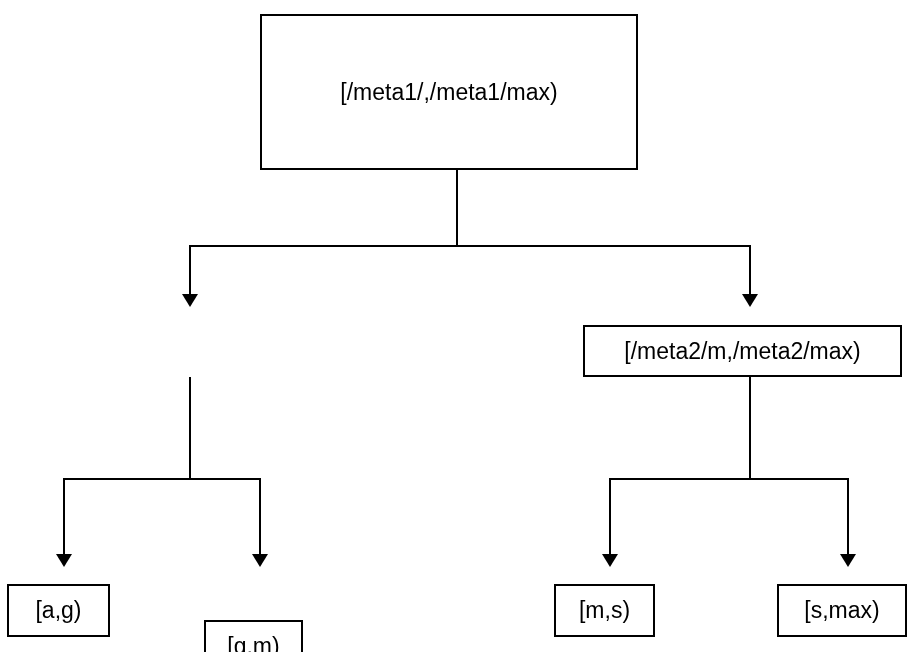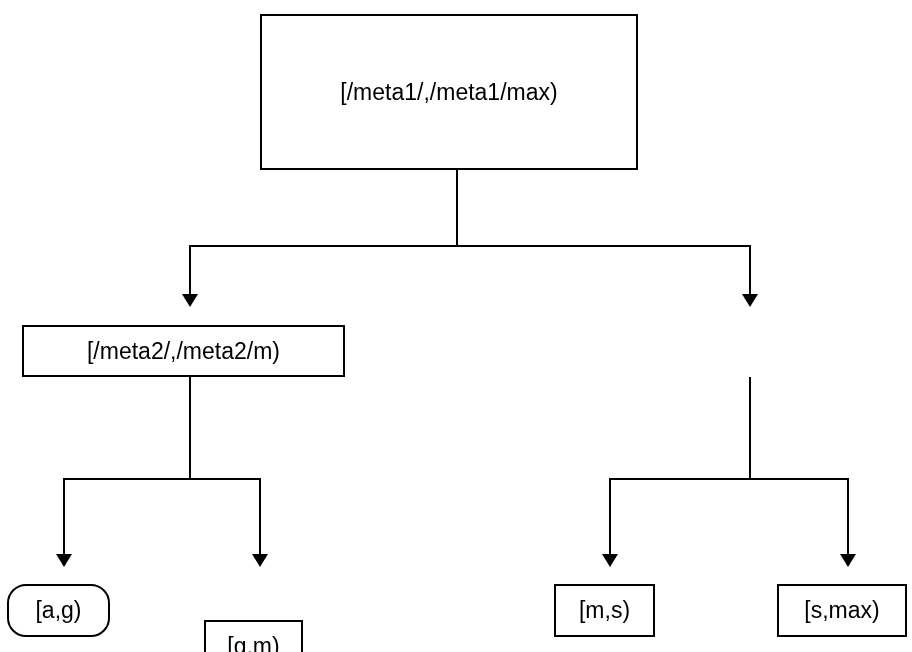--- a/index.html
+++ b/index.html
@@ -38,21 +38,21 @@
     height: 0;
     border-left: 8px solid transparent;
     border-right: 8px solid transparent;
     border-top: 13px solid #000000;
   }
 
   
   .n-root      { left: 260px; top: 14px;  width: 378px; height: 156px; }
   .n-mid-left  { left: 22px;  top: 325px; width: 323px; height: 52px; }
   .n-mid-right { left: 583px; top: 325px; width: 319px; height: 52px; }
-  .n-leaf-ag   { left: 7px;   top: 584px; width: 103px; height: 53px; border-radius: 19px; }
+  .n-leaf-ag   { left: 7px;   top: 584px; width: 103px; height: 53px; }
   .n-leaf-gm   { left: 204px; top: 584px; width: 99px;  height: 53px; margin-top: 36px; }
   .n-leaf-ms   { left: 554px; top: 584px; width: 101px; height: 53px; }
   .n-leaf-smax { left: 777px; top: 584px; width: 130px; height: 53px; }
 
   
   .e-root-v  { left: 456px; top: 170px; width: 2px;   height: 76px; }
   .e-top-h   { left: 189px; top: 245px; width: 562px; height: 2px; }
   .e-top-vl  { left: 189px; top: 245px; width: 2px;   height: 50px; }
   .e-top-vr  { left: 749px; top: 245px; width: 2px;   height: 50px; }
   .a-top-l   { left: 182px; top: 294px; }
@@ -74,22 +74,22 @@
   .a-right-l  { left: 602px; top: 554px; }
   .a-right-r  { left: 840px; top: 554px; }
 </style>
 </head>
 <body>
 
 <div class="canvas">
 
   <div class="node n-root">[/meta1/,/meta1/max)</div>
 
-  <div class="node n-mid-left">[/meta2/,/meta2/m)</div>
 
+  <div class="node n-mid-right">[/meta2/m,/meta2/max)</div>
 
   <div class="node n-leaf-ag">[a,g)</div>
 
   <div class="node n-leaf-gm">[g,m)</div>
 
   <div class="node n-leaf-ms">[m,s)</div>
 
   <div class="node n-leaf-smax">[s,max)</div>
 
   <div class="line e-root-v"></div>

